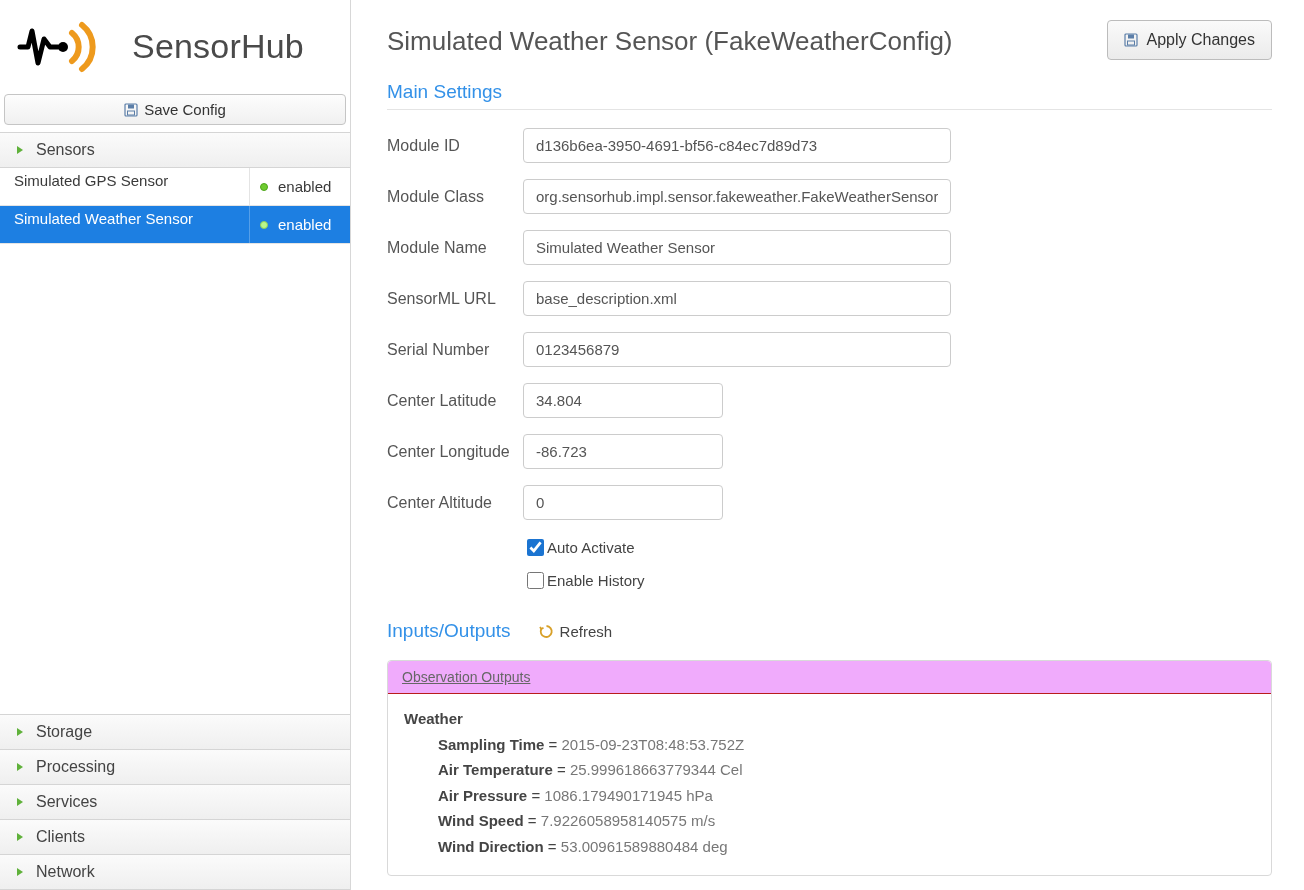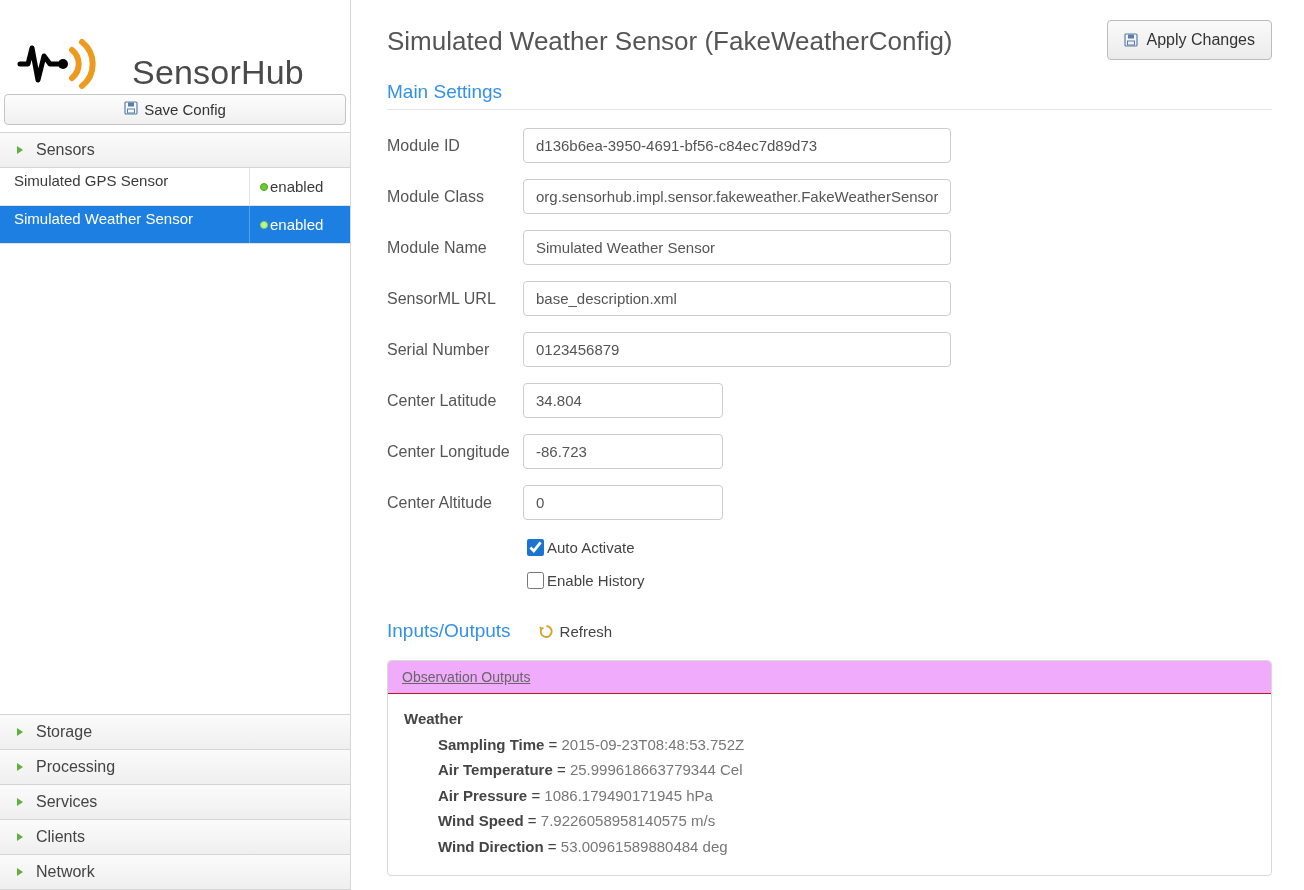--- a/index.html
+++ b/index.html
@@ -15,21 +15,21 @@
   
   .sidebar {
     width: 351px;
     border-right: 1px solid #d7d7d7;
     display: flex;
     flex-direction: column;
     height: 890px;
   }
   .logo-row {
     display: flex;
-    align-items: flex-end;
+    align-items: center;
     height: 92px;
     padding: 0 14px;
   }
   .logo-icon { width: 90px; height: 58px; flex-shrink: 0; }
   .logo-text {
     font-size: 34px;
     font-weight: 300;
     color: #4a4a4a;
     margin-left: 28px;
     letter-spacing: 0.2px;
@@ -38,21 +38,21 @@
     border: 1px solid #c5c5c5;
     border-radius: 4px;
     background: linear-gradient(#fdfdfd, #f0f0f0);
     font-size: 15px;
     color: #333;
     text-align: center;
     padding: 6px 10px;
     margin: 2px 4px 8px 4px;
     cursor: pointer;
     display: flex;
-    align-items: flex-start;
+    align-items: center;
     justify-content: center;
     gap: 6px;
   }
   .accordion-header {
     background: linear-gradient(#fbfbfb, #efefef);
     border: 1px solid #d5d5d5;
     border-left: none; border-right: none;
     padding: 8px 14px;
     font-size: 16px;
     color: #444;
@@ -71,21 +71,21 @@
   .sensor-row {
     display: flex;
     border-bottom: 1px solid #e4e4e4;
     font-size: 15px;
     color: #3a3a3a;
     cursor: pointer;
   }
   .sensor-row.selected { background: #1d7fe2; color: #fff; }
   .sensor-name { flex: 1; padding: 4px 14px; border-right: 1px solid #e4e4e4; }
   .sensor-row.selected .sensor-name { border-right-color: rgba(255,255,255,0.25); }
-  .sensor-status { width: 100px; padding: 10px 10px; display: flex; align-items: center; gap: 2px; }
+  .sensor-status { width: 100px; padding: 10px 10px; display: flex; align-items: center; gap: 10px; }
   .status-dot {
     width: 8px; height: 8px; border-radius: 50%;
     background: #6ecb2f; border: 1px solid #4da51a;
   }
   .sensor-row.selected .status-dot { background: #b9f78c; border-color: #8cd05a; }
   .sidebar-spacer { flex: 1; }
   
   .main {
     flex: 1;
     padding: 20px 32px 0 36px;

